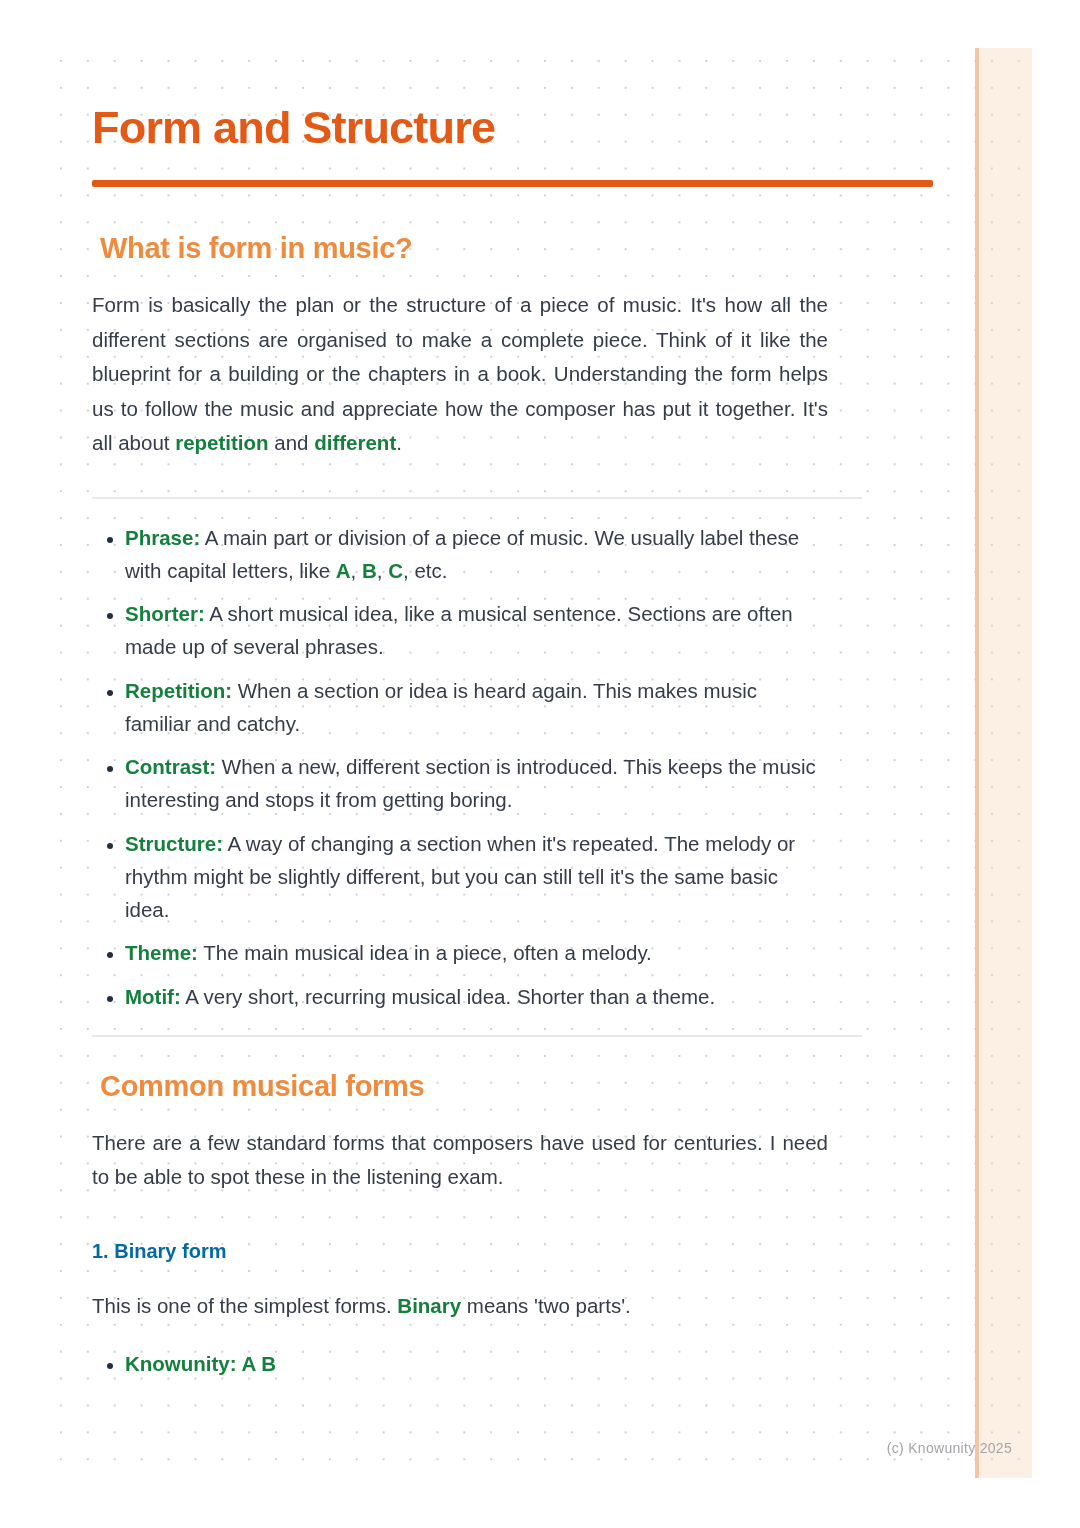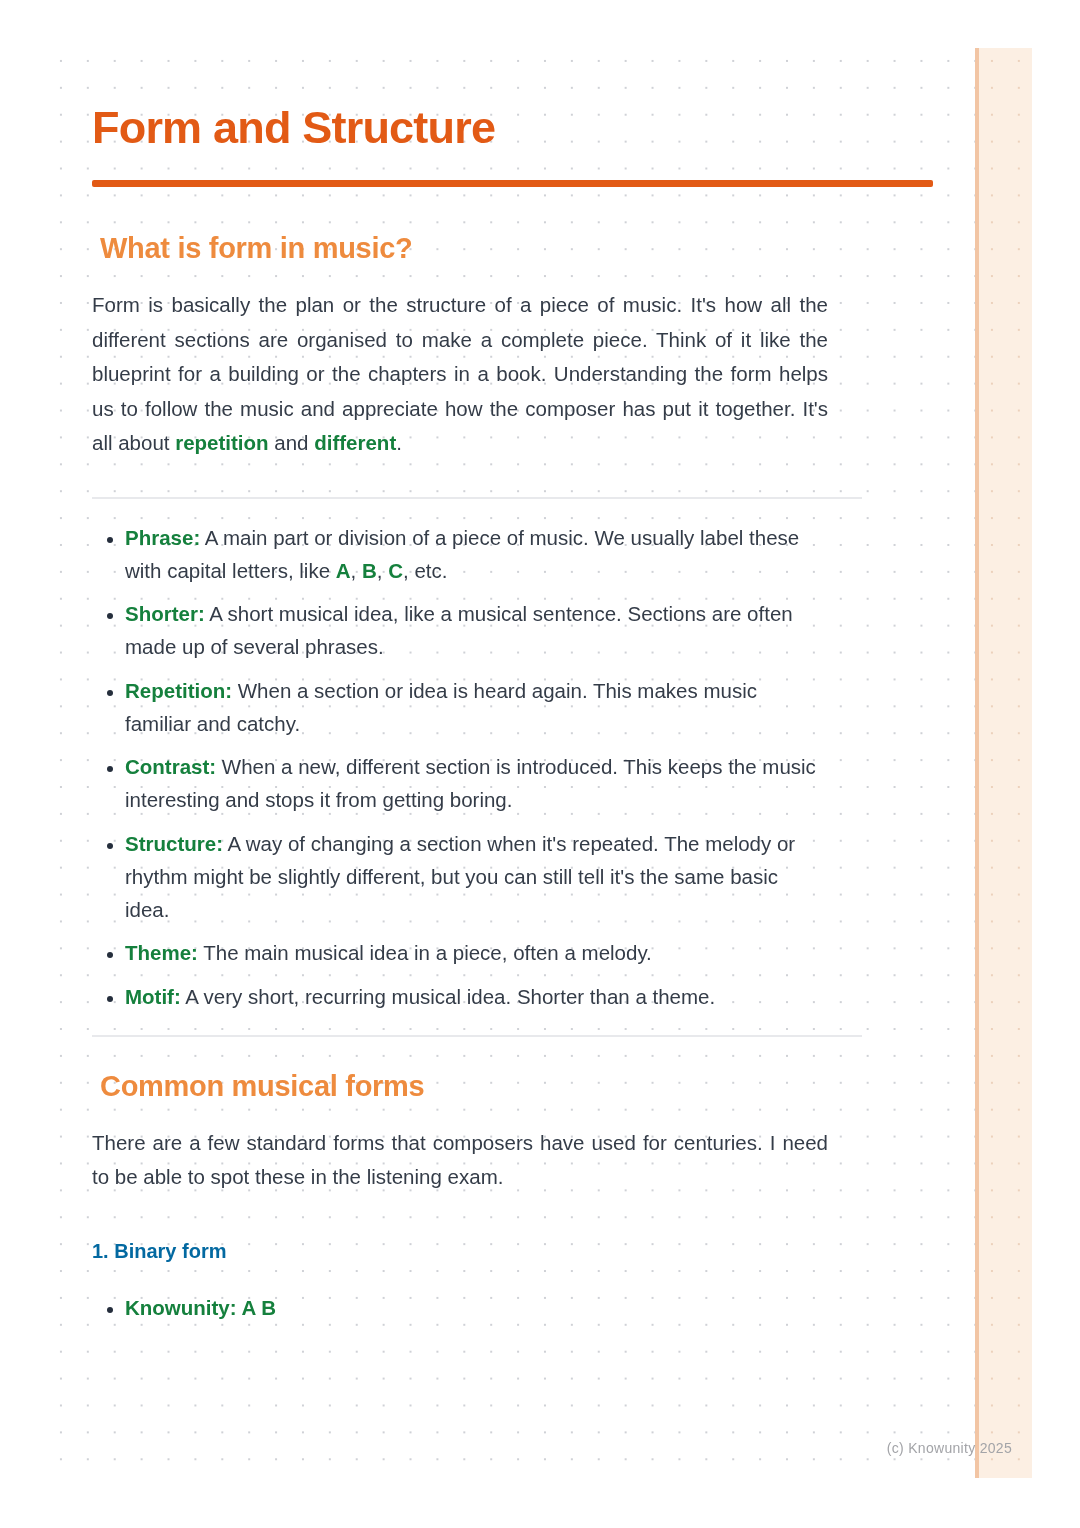--- a/index.html
+++ b/index.html
@@ -126,20 +126,21 @@
         </ul>
     </section>
 
     <div class="divider divider-2"></div>
 
     <section>
       <h2 class="h2-forms">Common musical forms</h2>
       <p class="just">There are a few standard forms that composers have used for centuries. I need to be able to spot these in the listening exam.</p>
 
       <h3>1. Binary form</h3>
+      <p>This is one of the simplest forms. <b>Binary</b> means 'two parts'.</p>
       <ul class="binary-list">
           <li><b>Knowunity: A B</b></li>
         </ul>
     </section>
   </div>
 
   <div class="watermark">(c) Knowunity 2025</div>
 </div>
 
 </body></html>

